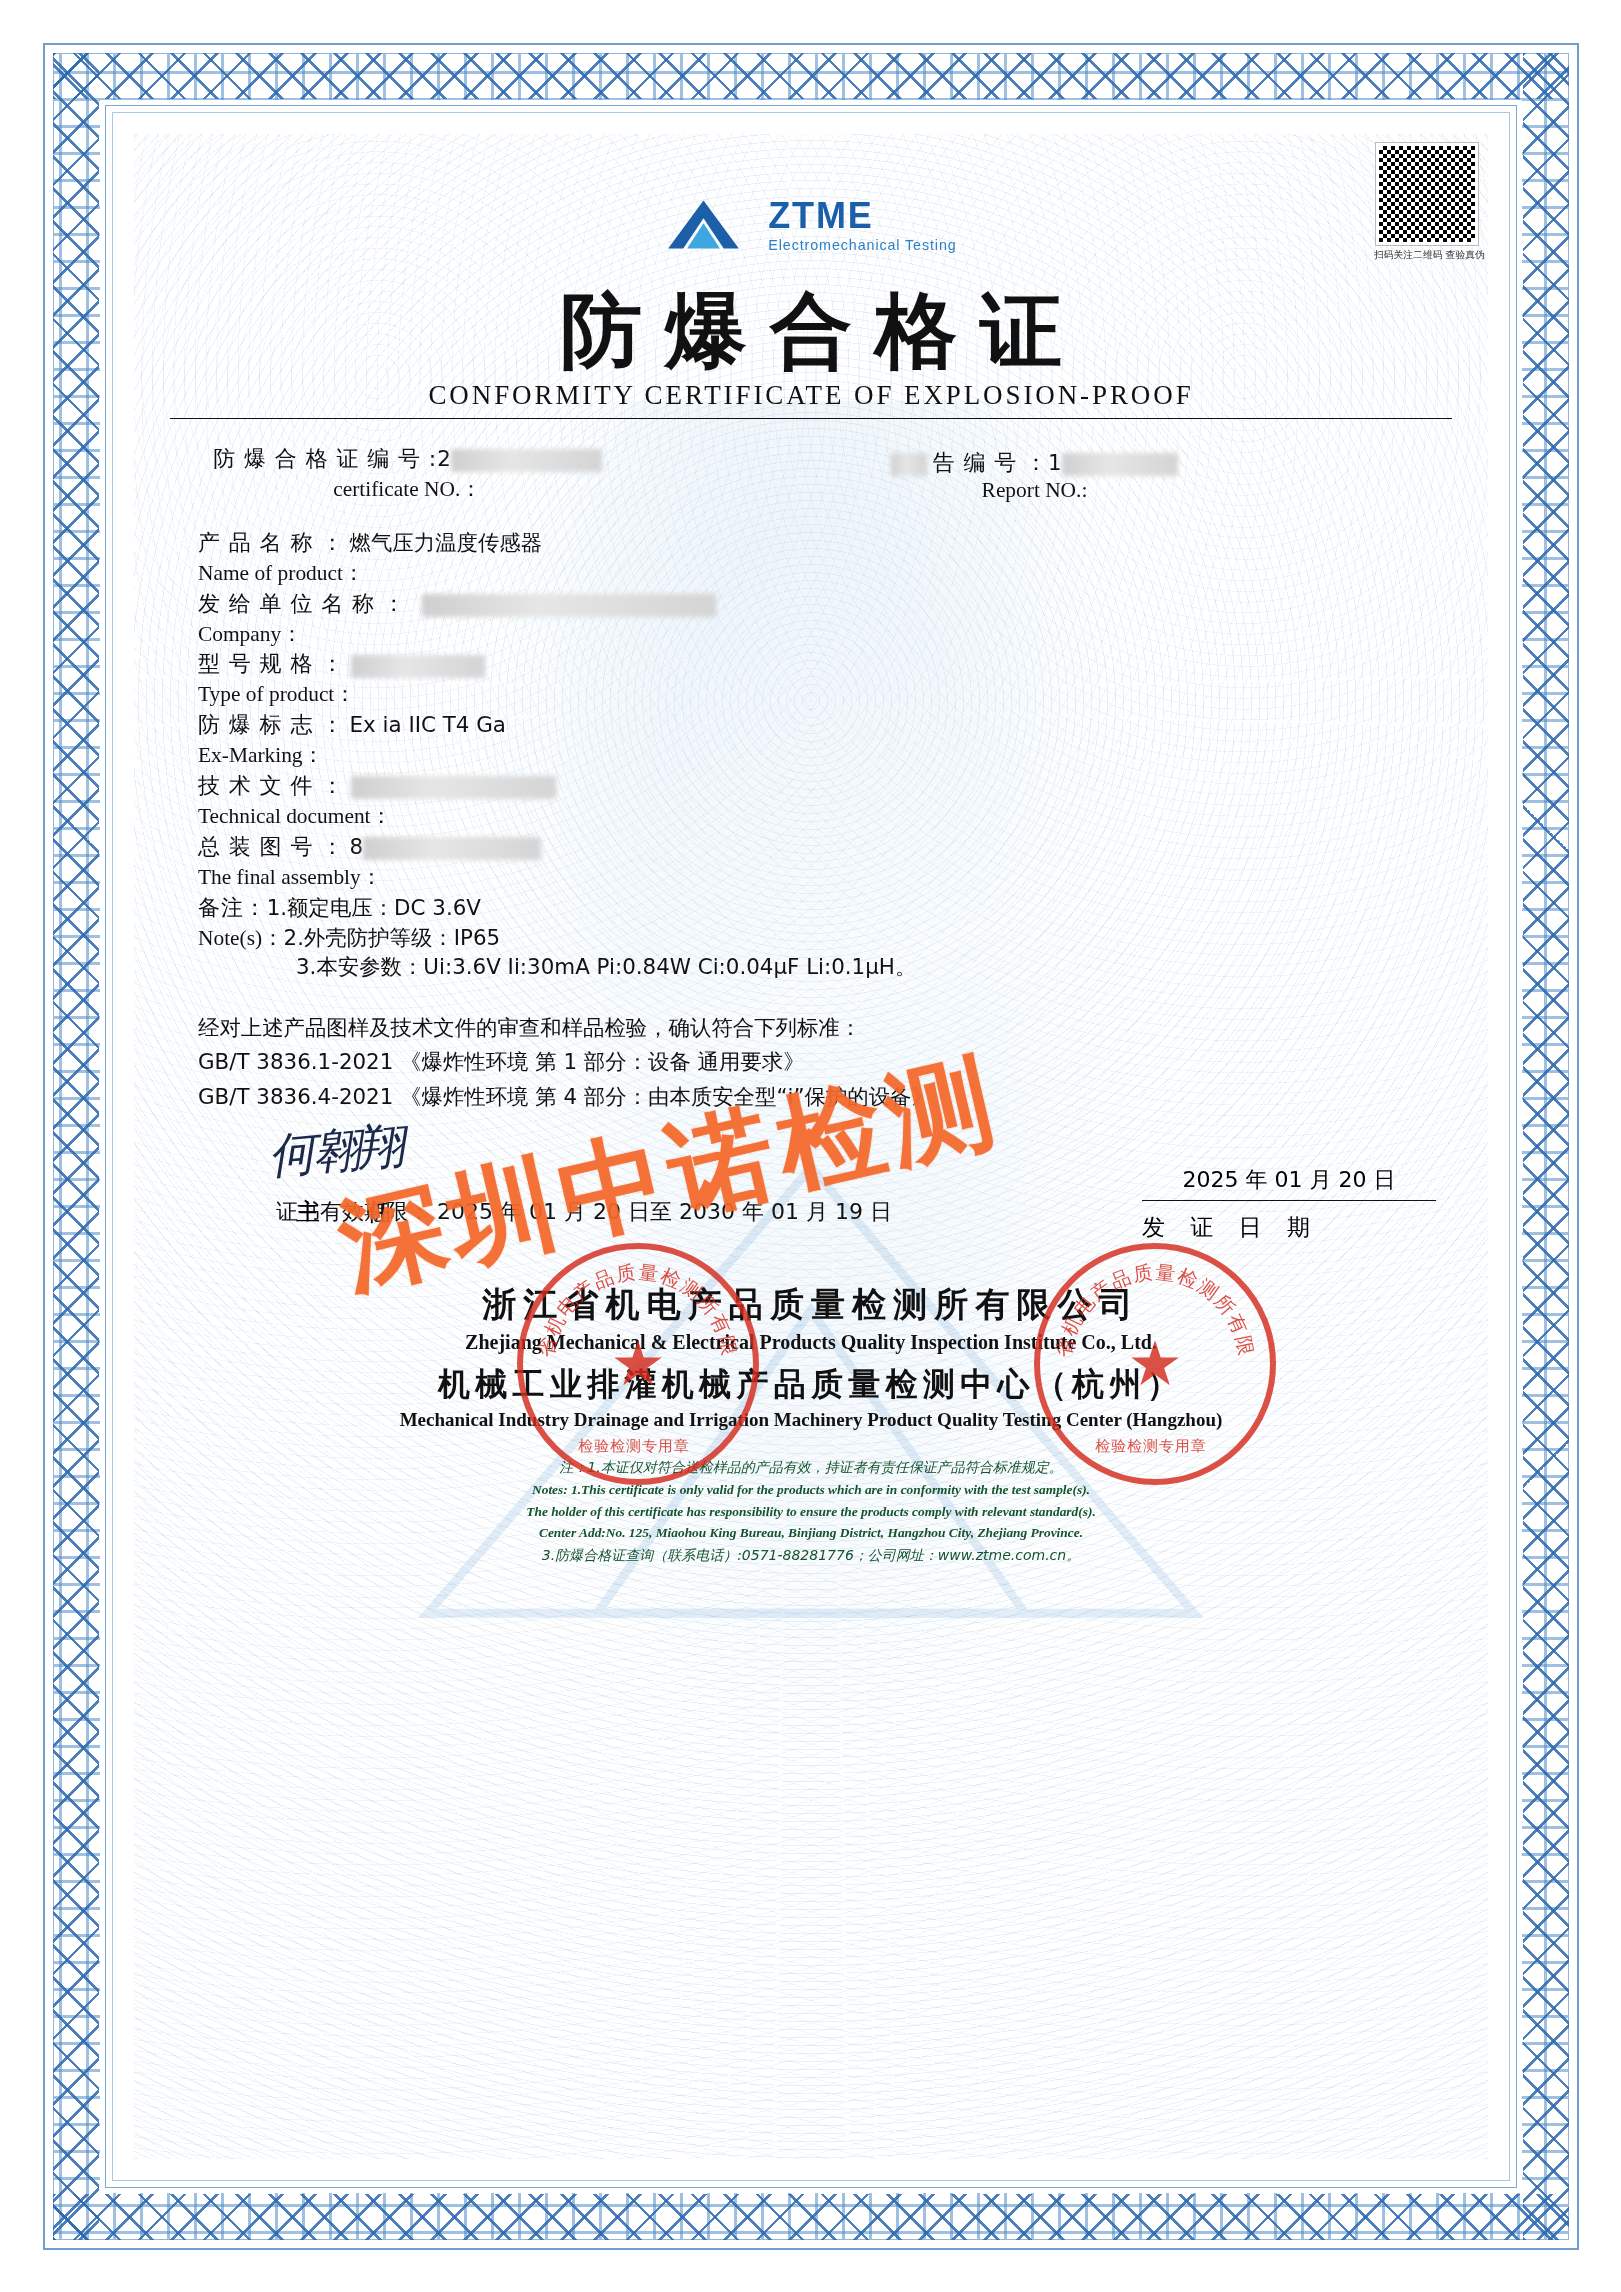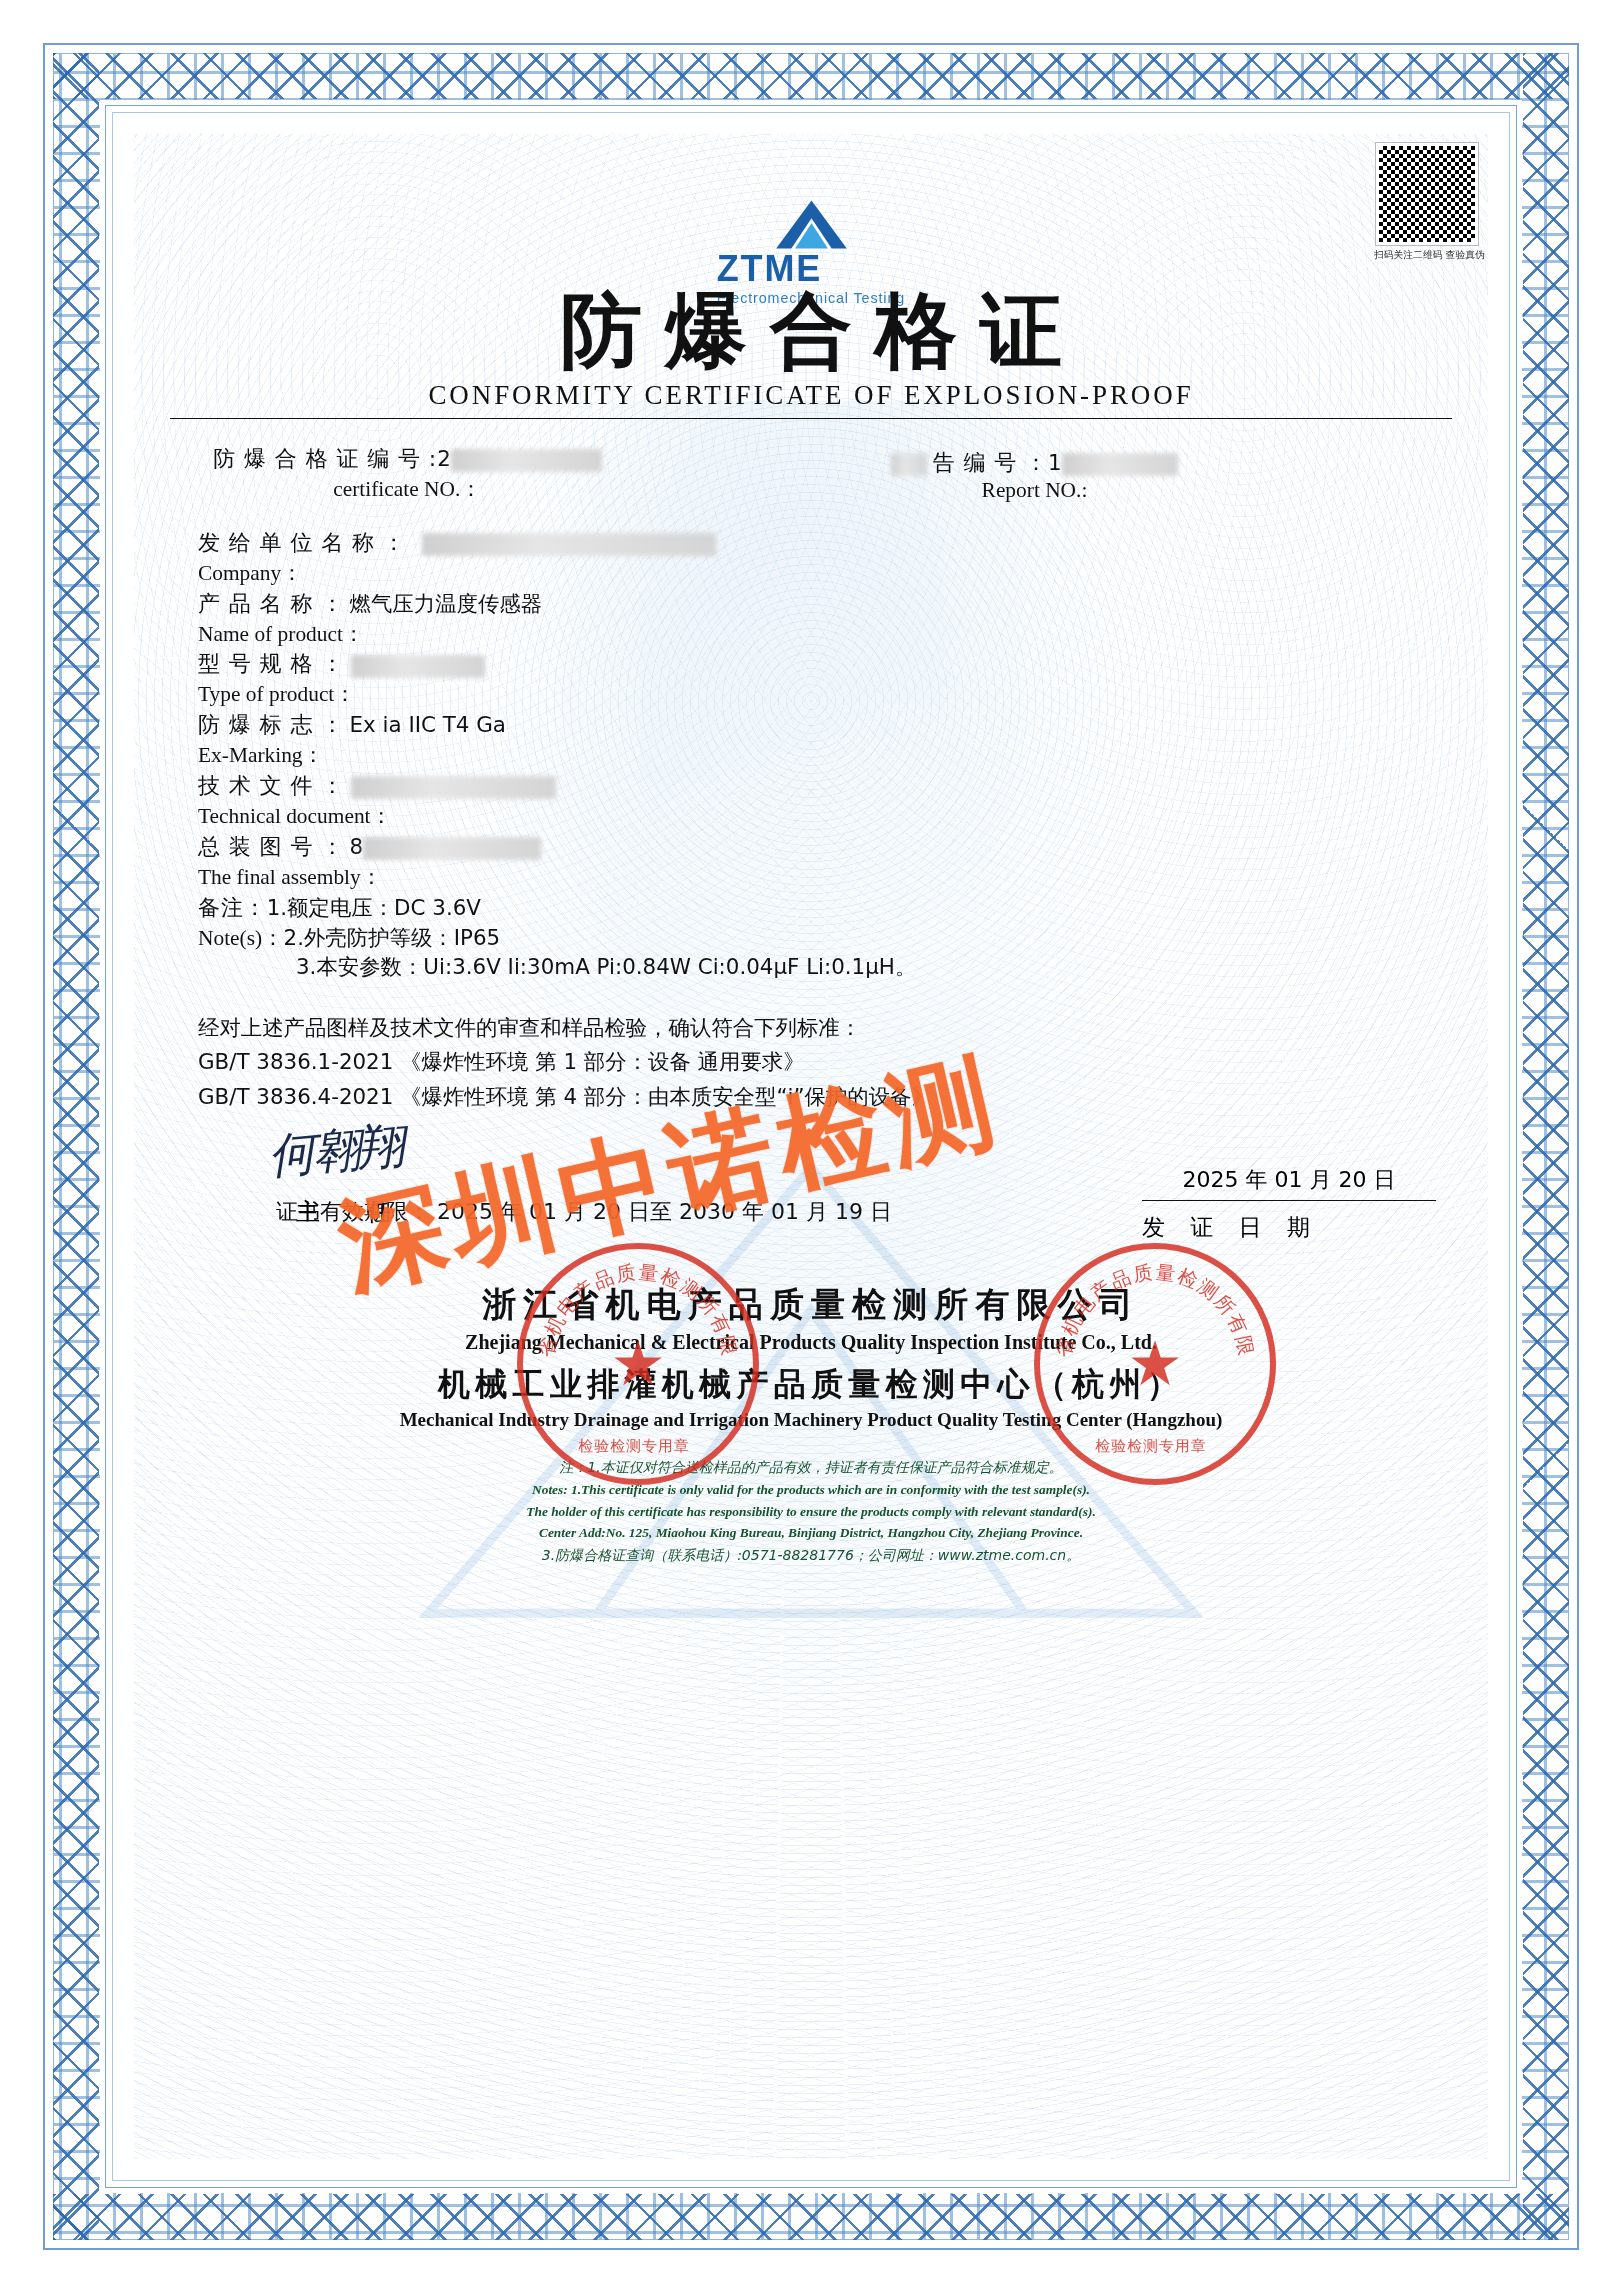--- a/index.html
+++ b/index.html
@@ -103,21 +103,21 @@
     background:
       conic-gradient(#000 0 25%, #fff 0 50%, #000 0 75%, #fff 0 100%);
     background-size:8px 8px;
     border:3.6px solid #fff;
     outline:0.9px solid #bbb;
   }
   .qr-cap{font-size:9.8px;color:#333;margin-top:3.6px;font-family:"DejaVu Sans",sans-serif;white-space:nowrap;}
   
   .logo-row{
     position:absolute;left:0;right:0;top:64px;
-    display:flex;justify-content:center;align-items:center;gap:0;flex-direction:column;
+    display:flex;justify-content:center;align-items:center;gap:26px;
   }
   .logo-mark{width:77px;height:53px;}
   .logo-text{line-height:1;}
   .logo-name{
     font-family:"Liberation Sans",sans-serif;
     font-size:36px;letter-spacing:1.8px;color:#1b5fa8;font-weight:700;
   }
   .logo-sub{
     font-family:"Liberation Sans",sans-serif;
     font-size:14.3px;letter-spacing:0.9px;color:#2d7fc1;margin-top:3.6px;
@@ -306,27 +306,27 @@
         </div>
         <div class="report-no-block">
           <div><span class="redact" style="width:36px;margin-right:5.3px"></span><span class="lbl-cn">告 编 号 ：</span><span class="val">1</span><span class="redact" style="width:116px"></span></div>
           <div class="lbl-en">Report NO.:</div>
         </div>
       </div>
 
       <div style="height:23px"></div>
 
       <div class="frow">
+        <div><span class="lbl-cn">产 品 名 称 ：</span> <span class="val">燃气压力温度传感器</span></div>
+        <div class="lbl-en">Name of product：</div>
+      </div>
+
+      <div class="frow">
         <div><span class="lbl-cn">发 给 单 位 名 称 ：</span><span class="redact" style="width:294px;margin-left:16px"></span></div>
         <div class="lbl-en">Company：</div>
-      </div>
-
-      <div class="frow">
-        <div><span class="lbl-cn">产 品 名 称 ：</span> <span class="val">燃气压力温度传感器</span></div>
-        <div class="lbl-en">Name of product：</div>
       </div>
 
       <div class="frow">
         <div><span class="lbl-cn">型 号 规 格 ：</span><span class="redact" style="width:134px;margin-left:7.1px"></span></div>
         <div class="lbl-en">Type of product：</div>
       </div>
 
       <div class="frow">
         <div><span class="lbl-cn">防 爆 标 志 ：</span> <span class="val">Ex ia IIC T4 Ga</span></div>
         <div class="lbl-en">Ex-Marking：</div>

